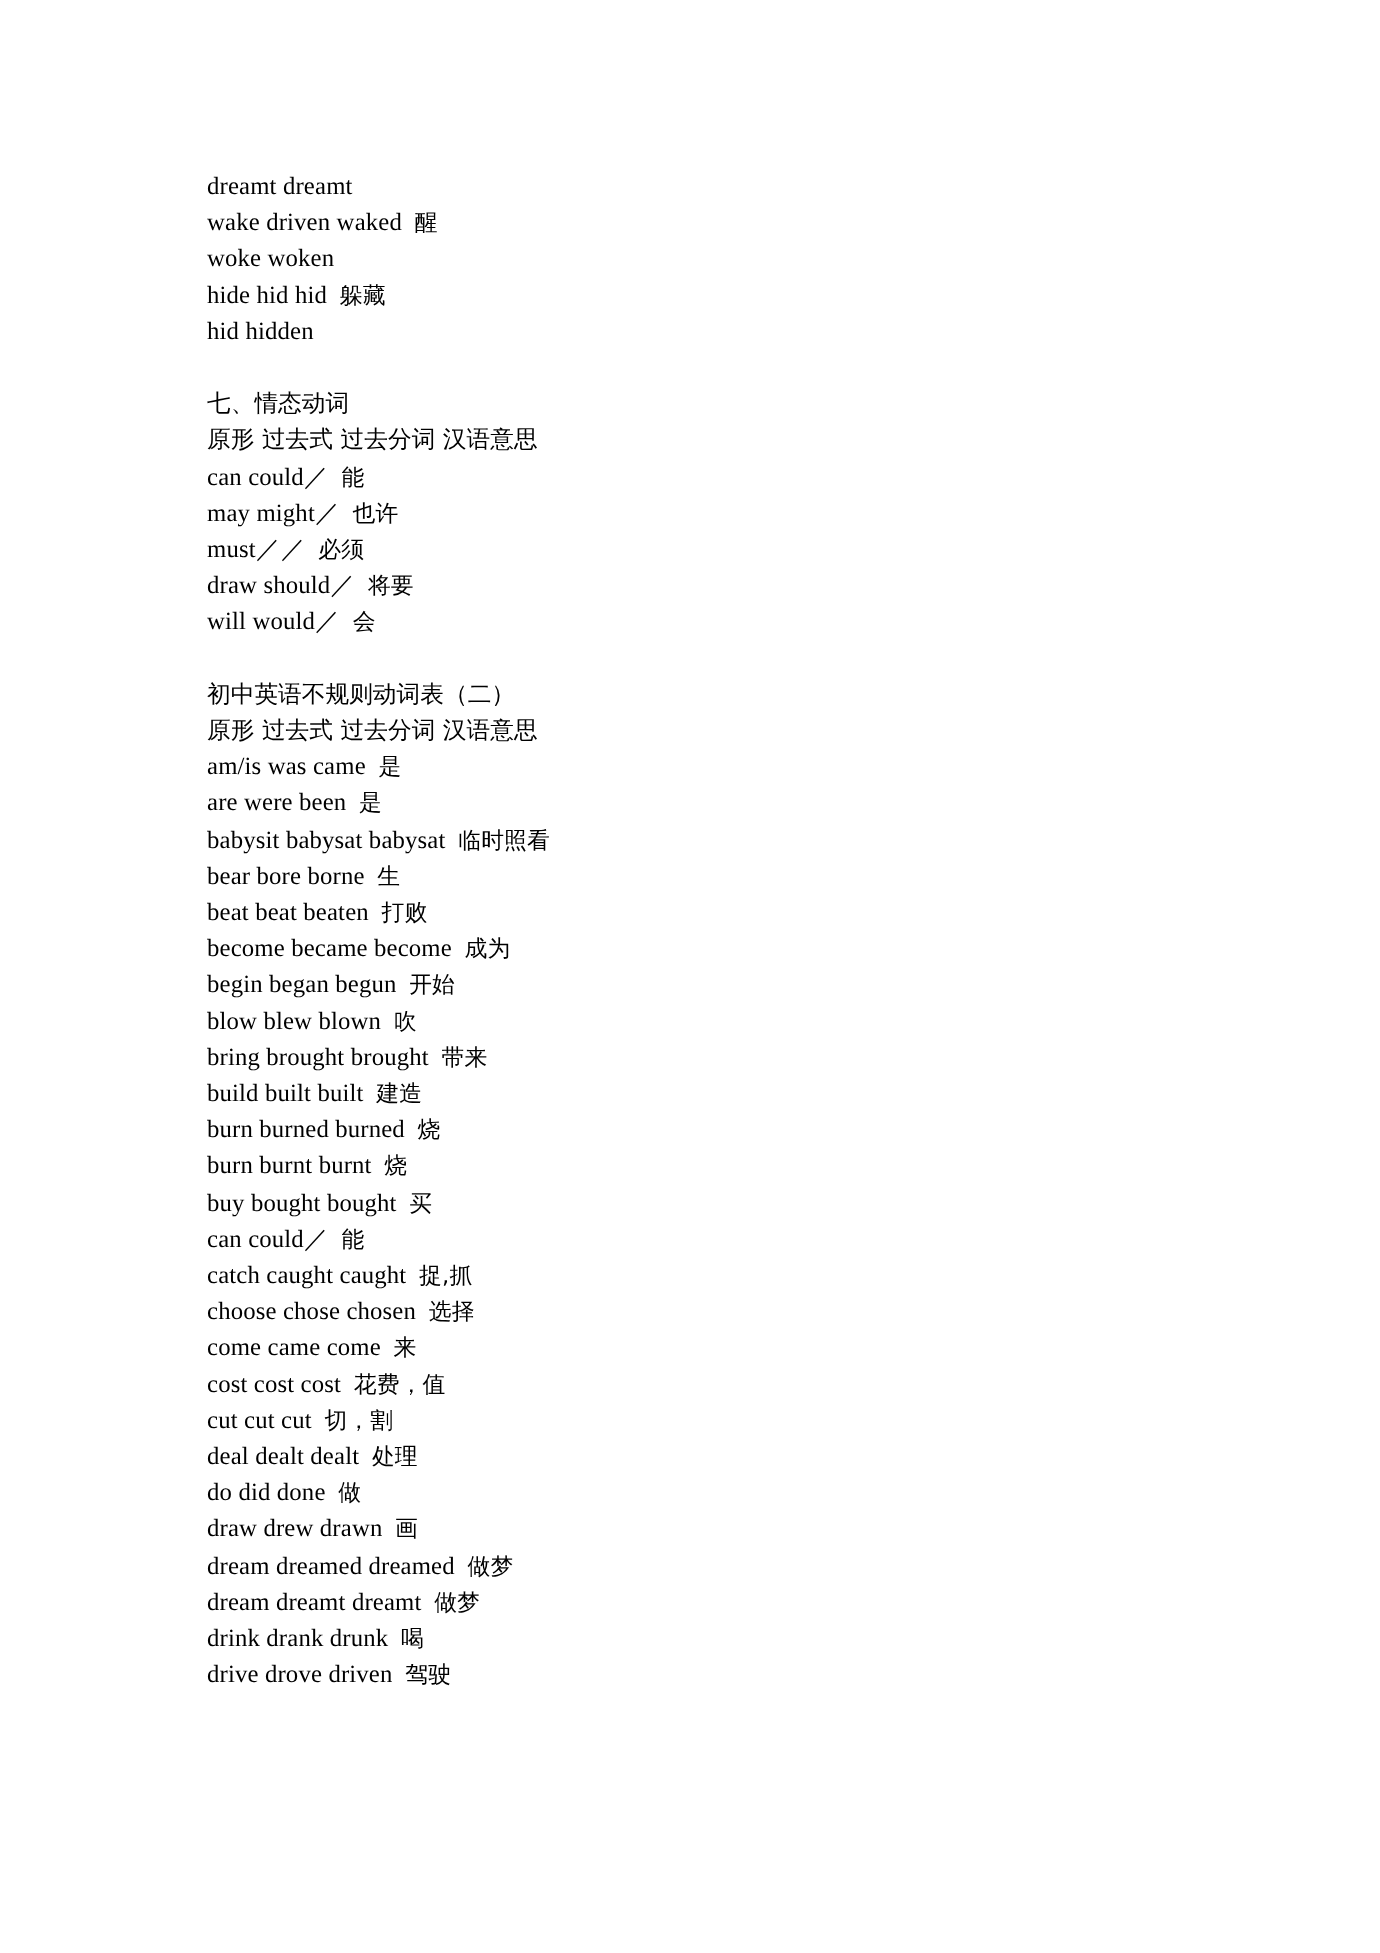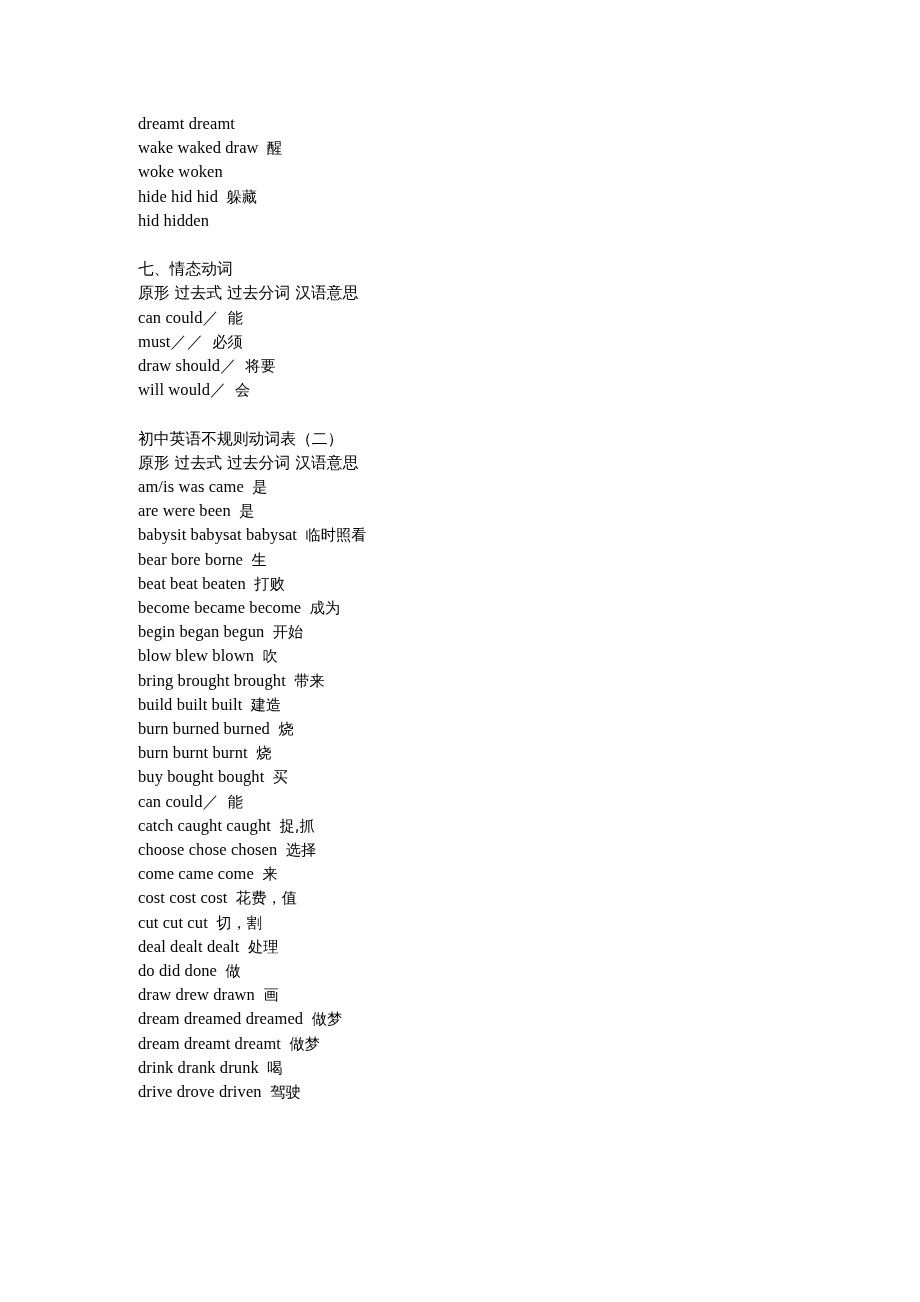--- a/index.html
+++ b/index.html
@@ -62,28 +62,29 @@
     font-family: "DejaVu Sans", "Liberation Sans", sans-serif;
     font-size: 15.8px;
   }
 </style>
 </head>
 <body>
 
 <div class="page">
   <div class="content" id="body-root">
       <div class="line"><span>dreamt dreamt</span></div>
-      <div class="line"><span>wake waked draw</span><span>  </span><span class="cjk">醒</span></div>
+      <div class="line"><span>wake driven waked</span><span>  </span><span class="cjk">醒</span></div>
       <div class="line"><span>woke woken</span></div>
       <div class="line"><span>hide hid hid</span><span>  </span><span class="cjk u">躲藏</span></div>
       <div class="line"><span>hid hidden</span></div>
       <div class="spacer">&nbsp;</div>
       <div class="heading"><span class="cjk">七、</span><span class="cjk u">情态动词</span></div>
       <div class="colhead"><span class="cjk">原形 过去式 过去分词 汉语意思</span></div>
       <div class="line"><span>can could／</span><span>  </span><span class="cjk">能</span></div>
+      <div class="line"><span>may might／</span><span>  </span><span class="cjk">也许</span></div>
       <div class="line"><span>must／／</span><span>  </span><span class="cjk">必须</span></div>
       <div class="line"><span>draw should／</span><span>  </span><span class="cjk">将要</span></div>
       <div class="line"><span>will would／</span><span>  </span><span class="cjk">会</span></div>
       <div class="spacer">&nbsp;</div>
       <div class="heading"><span class="cjk u">初中英语不规则动词表</span><span class="cjk">（二）</span></div>
       <div class="colhead"><span class="cjk">原形 过去式 过去分词 汉语意思</span></div>
       <div class="line"><span>am/is was came</span><span>  </span><span class="cjk">是</span></div>
       <div class="line"><span>are were been</span><span>  </span><span class="cjk">是</span></div>
       <div class="line"><span>babysit babysat babysat</span><span>  </span><span class="cjk">临时照看</span></div>
       <div class="line"><span>bear bore borne</span><span>  </span><span class="cjk">生</span></div>

